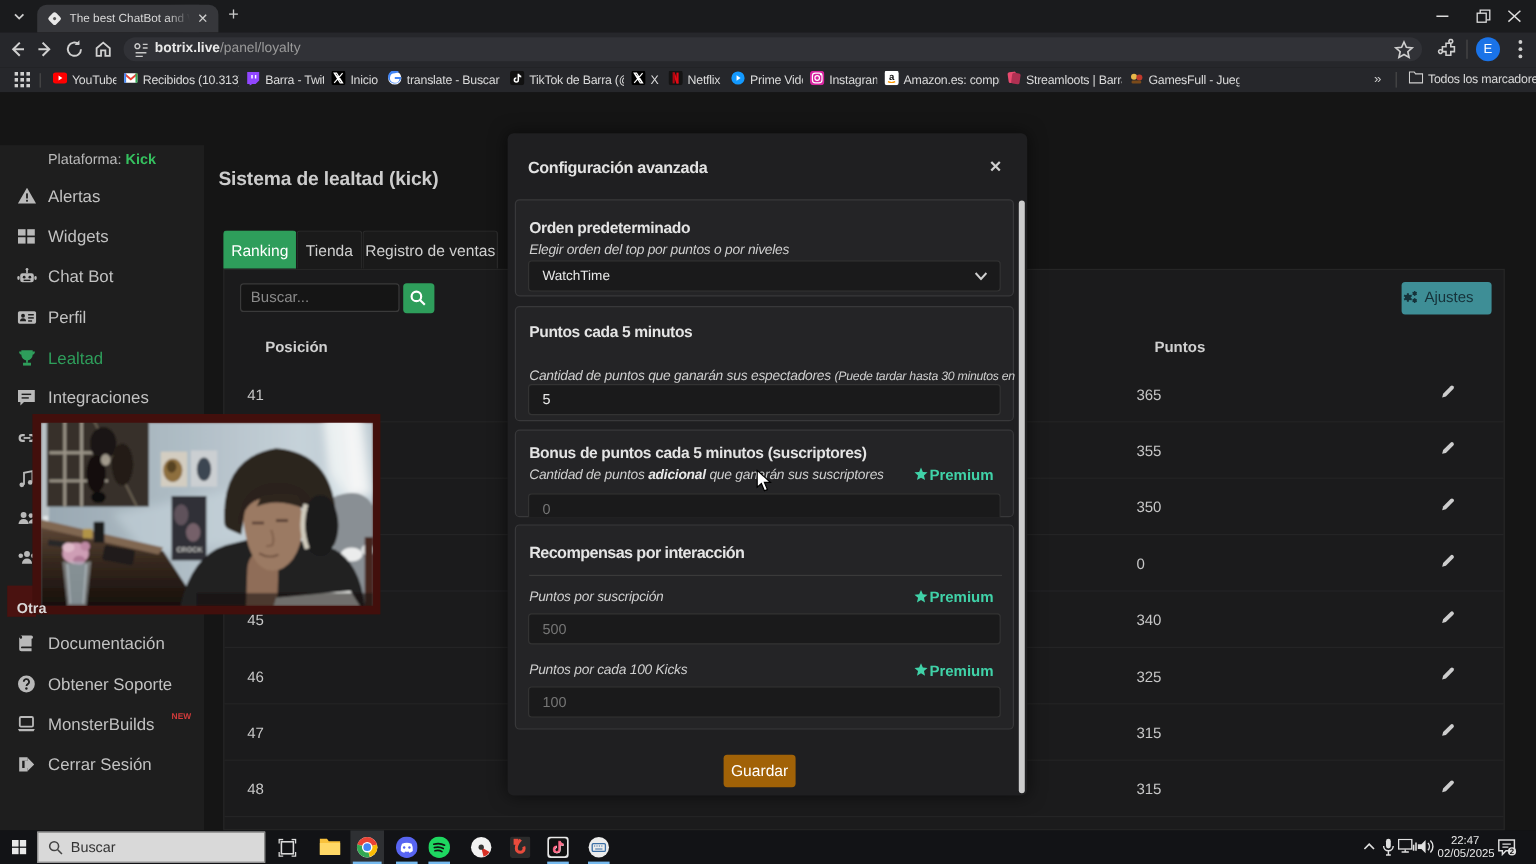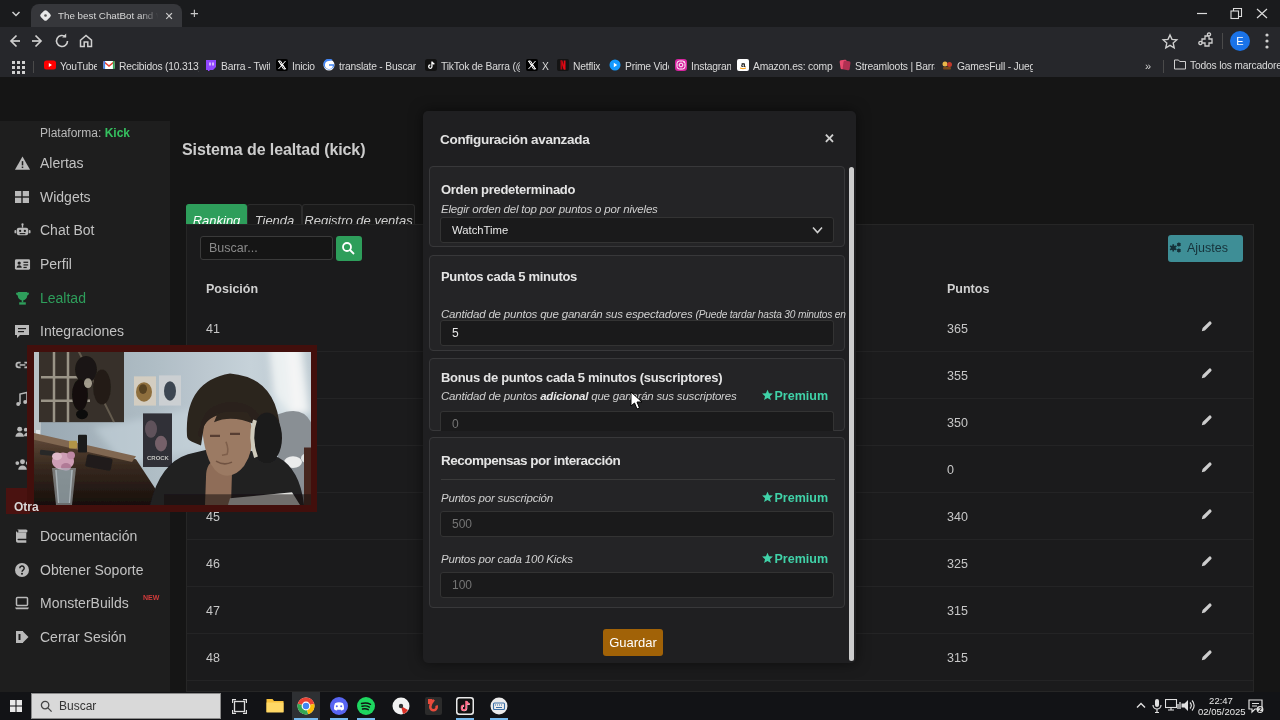--- a/index.html
+++ b/index.html
@@ -50,32 +50,32 @@
   #plat { position:absolute; left:0; top:49px; width:170px; text-align:center; font-size:12px; color:#b9b9b9; }
   #plat b { color:#35c05f; }
   .nav { position:absolute; left:0; width:170px; height:24px; color:#c2c2c2; font-size:14px; }
   .nav .lbl { position:absolute; left:40px; top:3px; }
   .nav svg { position:absolute; left:14px; top:3px; }
   .nav.grn { color:#2e9e5b; }
   #otras { position:absolute; left:14px; top:423px; font-size:12px; font-weight:bold; color:#d8d8d8; z-index:12; }
 
   
   #heading { position:absolute; left:182px; top:64px; font-size:16px; font-weight:bold; color:#cccccc; letter-spacing:-0.1px; }
-  .tabbtn { position:absolute; top:127px; height:32px; font-size:13px; color:#cfcfcf; text-align:center;
-     border:1px solid #2c2c2c; border-bottom:none; background:#1a1a1a; line-height:31px;font-style:italic; }
+  .tabbtn { position:absolute; top:115px; height:32px; font-size:13px; color:#cfcfcf; text-align:center;
+     border:1px solid #2c2c2c; border-bottom:none; background:#1a1a1a; line-height:31px; }
   #tb1 { left:186px; width:61px; background:#2e9e5b; color:#fff; border-color:#2e9e5b; border-radius:3px 3px 0 0; }
   #tb2 { left:247px; width:55px; border-radius:3px 3px 0 0; }
   #tb3 { left:302px; width:113px; border-radius:3px 3px 0 0; }
   #card { position:absolute; left:186px; top:147px; width:1068px; height:468px; background:#1b1b1c;
      border:1px solid #262626; }
   #search { position:absolute; left:13px; top:11px; width:133px; height:24px; background:#151515;
      border:1px solid #3a3a3a; border-radius:3px; color:#8a8a8a; font-size:12.5px; line-height:22px;
      padding-left:8px; }
   #sbtn { position:absolute; left:149px; top:11px; width:26px; height:25px; background:#2e9e5b; border-radius:3px; }
-  .th { position:absolute; top:57px; font-size:12.5px; font-weight:bold; color:#d0d0d0; }
+  .th { position:absolute; top:57px; font-size:12.5px; font-weight:bold; color:#d0d0d0;margin-left:15px; }
   .row { position:absolute; left:187px; width:1066px; height:47px; border-bottom:1px solid #242425;
      color:#c7c7c7; font-size:12.5px; }
   .row .pos { position:absolute; left:19px; top:17px; }
   .row .pts { position:absolute; left:760px; top:17px; }
   .row svg { position:absolute; left:1013px; top:15px; }
 
   
   #camwrap { position:absolute; left:27px; top:345px; width:290px; height:167px; background:#420f0c;
      z-index:11; }
   #cam { position:absolute; left:7px; top:7px; width:277px; height:153px; overflow:hidden; filter:saturate(0.82) brightness(0.96); }
@@ -148,20 +148,27 @@
         <path d="M7.5 4.5 L13 10 L7.5 15.5" stroke="#d0d0d0" stroke-width="1.7" fill="none"></path>
         <path d="M4 10 H12.7" stroke="#d0d0d0" stroke-width="1.7"></path>
       </svg>
     <svg class="navic" style="left:52px" viewBox="0 0 20 20">
         <path d="M15.5 10 a5.5 5.5 0 1 1 -1.8 -4.1" stroke="#d0d0d0" stroke-width="1.6" fill="none"></path>
         <path d="M14.2 2.5 v4 h-4 z" fill="#d0d0d0"></path>
       </svg>
     <svg class="navic" style="left:76px" viewBox="0 0 20 20">
         <path d="M4.5 9.2 L10 4.5 L15.5 9.2 V15.5 H11.8 V11 H8.2 V15.5 H4.5 Z" stroke="#d0d0d0" stroke-width="1.5" fill="none"></path>
       </svg>
+    <div id="omni">
+      <svg style="position:absolute;left:8px;top:4px" width="13" height="13" viewBox="0 0 13 13">
+        <circle cx="3.5" cy="3.5" r="2" fill="none" stroke="#c9c9c9" stroke-width="1.2"></circle>
+        <path d="M8 2 h4 M8 5 h4 M2 9 h9 M2 12 h6" stroke="#c9c9c9" stroke-width="1.2"></path>
+      </svg>
+      <div class="url">botrix.live<span>/panel/loyalty</span></div>
+    </div>
     <svg class="navic" style="left:1160px;top:5px" width="18" height="18" viewBox="0 0 20 20">
         <path d="M10 3 l2 4.4 4.8.5 -3.6 3.2 1 4.7 -4.2-2.4 -4.2 2.4 1-4.7 -3.6-3.2 4.8-.5 z" fill="none" stroke="#cfcfcf" stroke-width="1.4"></path>
       </svg>
     <svg class="navic" style="left:1197px;top:5px" width="18" height="18" viewBox="0 0 20 20">
         <path d="M8 4 h4 v3 h3 v4 h-3 v3 h-4 v-3 H5 V7 h3 z M5 11 a1.6 1.6 0 1 0 0 .01 M12 4 a1.6 1.6 0 1 1 .01 0" fill="none" stroke="#cfcfcf" stroke-width="1.3"></path>
       </svg>
     <div style="position:absolute;left:1222px;top:6px;width:1px;height:16px;background:#4a4a4a"></div>
     <div style="position:absolute;left:1230px;top:4px;width:20px;height:20px;border-radius:50%;background:#1a73e8;color:#fff;font-size:11px;text-align:center;line-height:20px;">E</div>
     <svg style="position:absolute;left:1261px;top:5px" width="12" height="18" viewBox="0 0 12 18">
         <circle cx="6" cy="3" r="1.6" fill="#cfcfcf"></circle>

